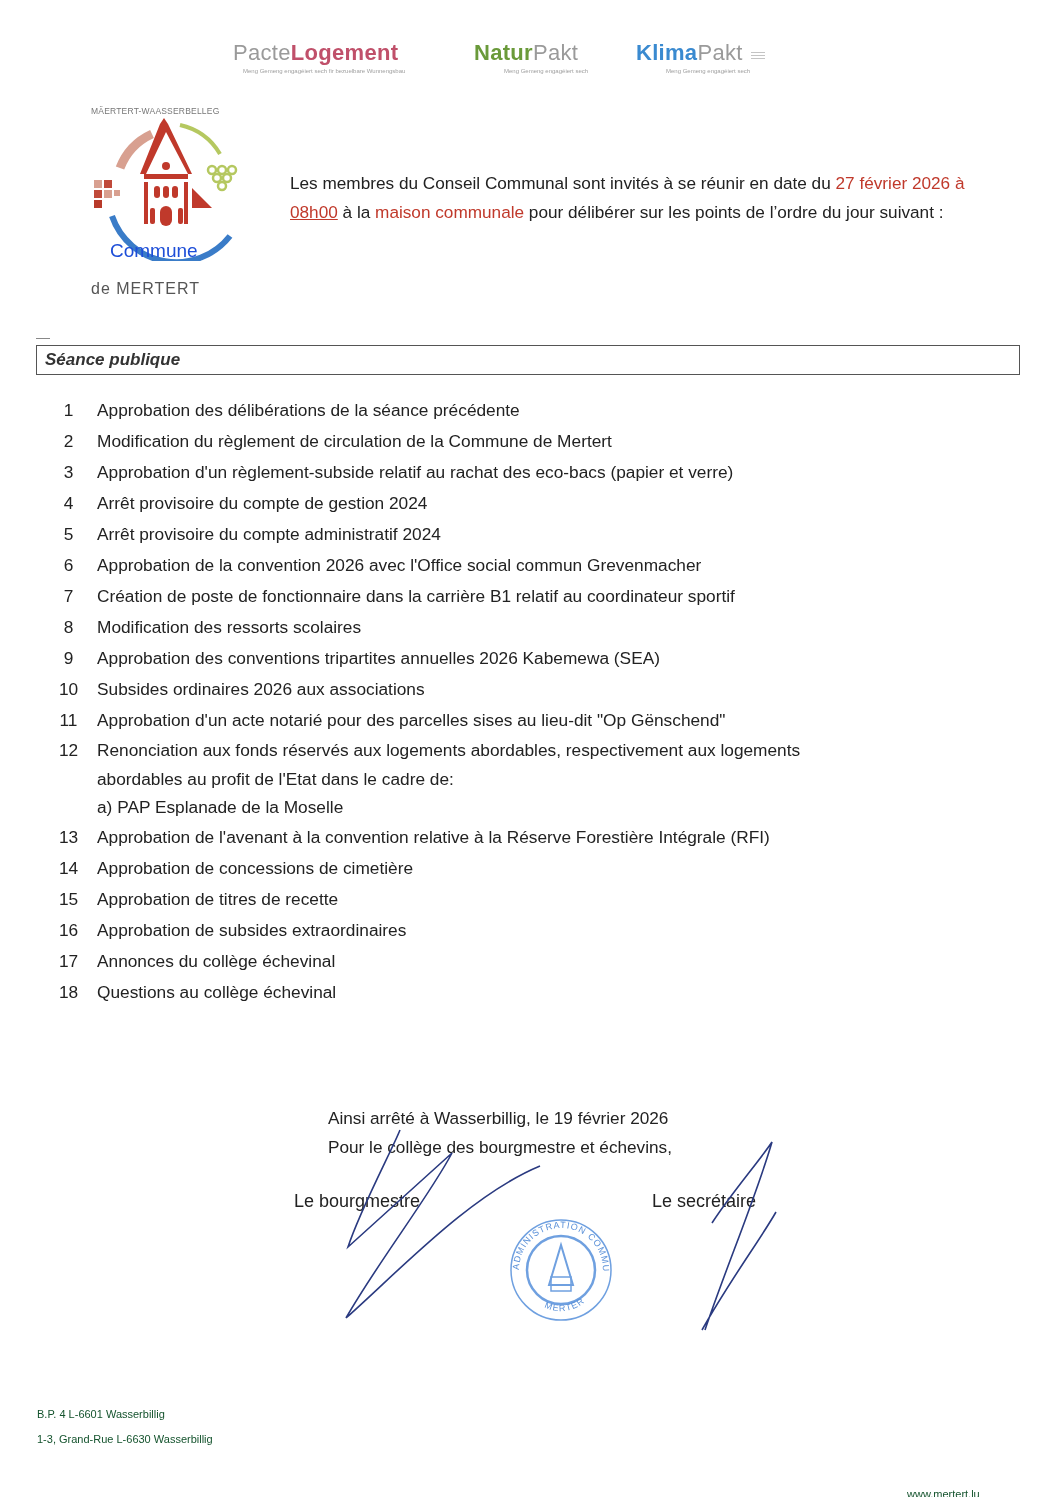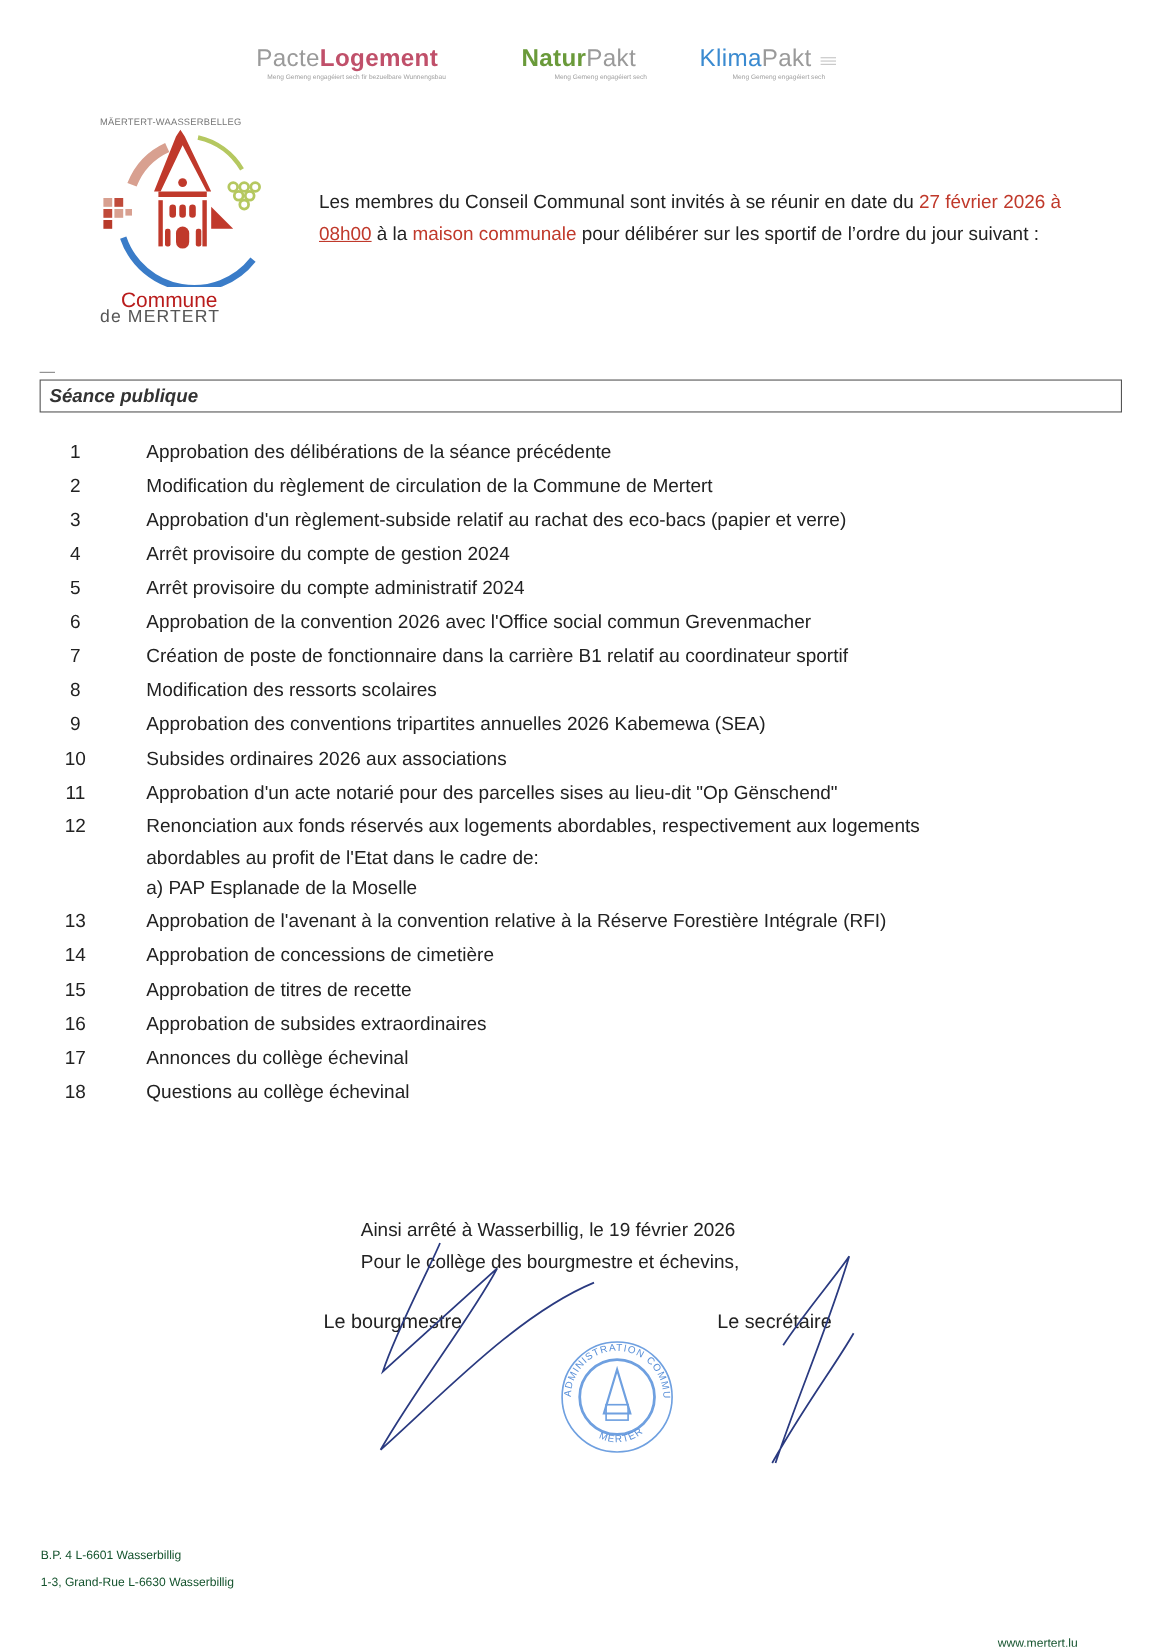--- a/index.html
+++ b/index.html
@@ -7,45 +7,45 @@
            font-family: "Liberation Sans", "DejaVu Sans", sans-serif; color: #1c1c1c; }
     .abs { position: absolute; }
 
     
     .brand { position: absolute; top: 40px; white-space: nowrap; }
     .brand .big { font-size: 22px; letter-spacing: 0.3px; }
     .brand .tag { position: absolute; font-size: 6px; color: #a0a0a0; white-space: nowrap; }
     .thin { font-weight: normal; color: #9a9a9a; }
     .pl-bold { font-weight: bold; color: #c0506a; }
     .np-bold { font-weight: bold; color: #6a9a3a; }
-    .kp-bold { font-weight: normal; color: #3a8ad0; }
+    .kp-bold { font-weight: bold; color: #3a8ad0; }
     .kp-lines { display: inline-block; vertical-align: middle; margin-left: 4px; }
     .kp-lines i { display: block; width: 14px; height: 1px; background: #c4c4c4; margin: 2px 0; }
 
     
     .logo-wrap { position: absolute; left: 80px; top: 100px; width: 200px; height: 210px; }
     .logo-top { position: absolute; left: 11px; top: 6px; font-size: 8.5px; color: #777; letter-spacing: 0.2px; white-space: nowrap; }
-    .logo-name1 { position: absolute; left: 30px; top: 163px; font-size: 19px; color: #b91c1c; white-space: nowrap; }
+    .logo-name1 { position: absolute; left: 30px; top: 140px; font-size: 19px; color: #1d4ed8; white-space: nowrap; }
     .logo-name2 { position: absolute; left: 11px; top: 180px; font-size: 16px; color: #555; letter-spacing: 1px; white-space: nowrap; }
 
     
     .intro { position: absolute; left: 290px; top: 169px; width: 680px; font-size: 17.2px; line-height: 29px; color: #222; }
     .red { color: #c0392b; }
     .u { text-decoration: underline; }
 
     
     .seance { position: absolute; left: 36px; top: 345px; width: 984px; height: 30px; border: 1px solid #555; box-sizing: border-box; }
     .seance span { position: absolute; left: 8px; top: 4px; font-size: 17px; font-style: italic; font-weight: bold; color: #333; }
     .tick { position: absolute; left: 36px; top: 338px; width: 14px; height: 1px; background: #888; }
 
     
     .agenda { position: absolute; left: 40px; top: 396px; width: 920px; }
     .item { display: flex; font-size: 17.3px; color: #222; }
     .item .num { width: 57px; text-align: center; flex: none; }
-    .item .txt { flex: 1; margin-left: 36px; }
+    .item .txt { flex: 1; }
     .line { height: 31px; line-height: 28px; }
     .subline { height: 28.7px; line-height: 27px; }
 
     
     .closing { position: absolute; left: 328px; top: 1104px; font-size: 17.2px; line-height: 29px; color: #222; }
     .sig-label { position: absolute; top: 1191px; font-size: 18px; color: #222; }
     .sig-svg { position: absolute; left: 0; top: 0; pointer-events: none; }
     .stamp { position: absolute; left: 505px; top: 1215px; width: 112px; height: 110px; }
 
     
@@ -100,21 +100,21 @@
     <circle cx="142" cy="54" r="4" fill="none" stroke="#b5c860" stroke-width="2.5"></circle>
     <circle cx="152" cy="54" r="4" fill="none" stroke="#b5c860" stroke-width="2.5"></circle>
     <circle cx="137" cy="62" r="4" fill="none" stroke="#b5c860" stroke-width="2.5"></circle>
     <circle cx="147" cy="62" r="4" fill="none" stroke="#b5c860" stroke-width="2.5"></circle>
     <circle cx="142" cy="70" r="4" fill="none" stroke="#b5c860" stroke-width="2.5"></circle>
   </svg>
   <span class="logo-name1">Commune</span>
   <span class="logo-name2">de MERTERT</span>
 </div>
 
-<div class="intro"><span>Les membres du Conseil Communal sont invités à se réunir en date du </span><span class="red">27 février 2026 à </span><span class="red u">08h00</span><span> à la </span><span class="red">maison communale</span><span> pour délibérer sur les sportif de l’ordre du jour suivant :</span></div>
+<div class="intro"><span>Les membres du Conseil Communal sont invités à se réunir en date du </span><span class="red">27 février 2026 à </span><span class="red u">08h00</span><span> à la </span><span class="red">maison communale</span><span> pour délibérer sur les points de l’ordre du jour suivant :</span></div>
 
 <div class="tick"></div>
 <div class="seance">
   <span>Séance publique</span>
 </div>
 
 <div class="agenda" id="agenda">
     <div class="item line">
       <span class="num">1</span>
       <span class="txt">Approbation des délibérations de la séance précédente</span>

